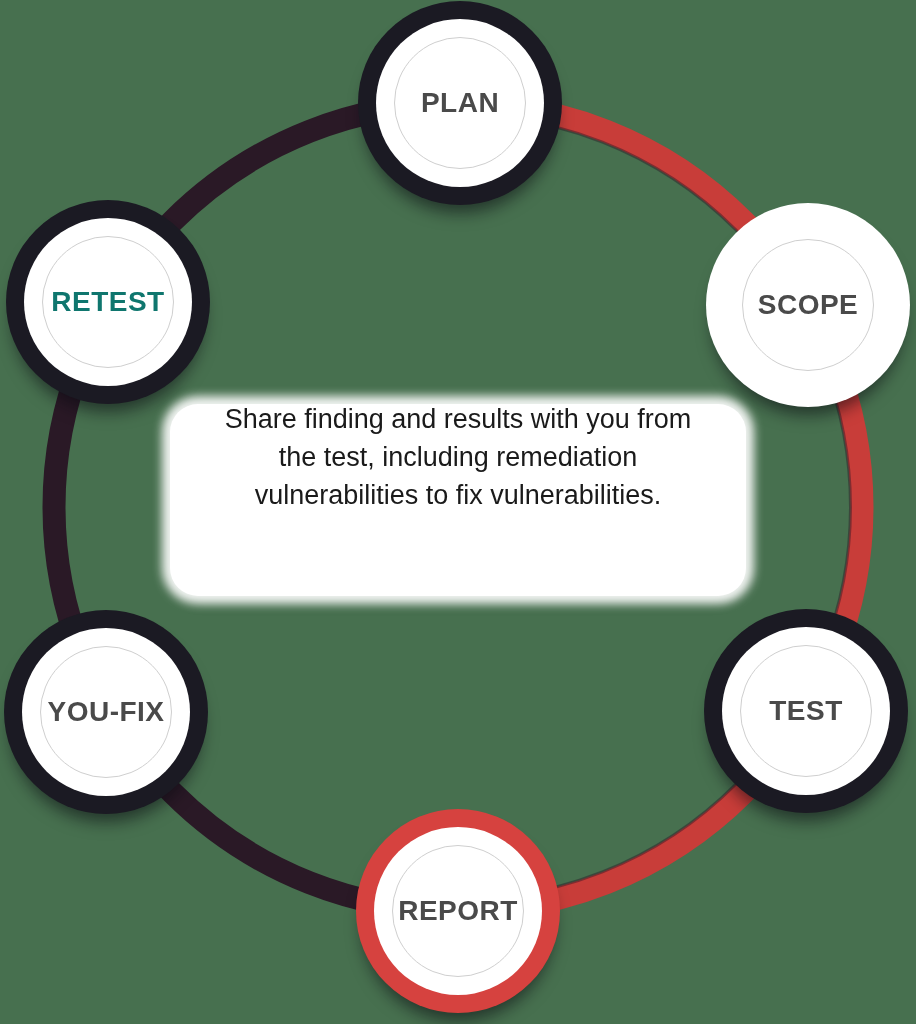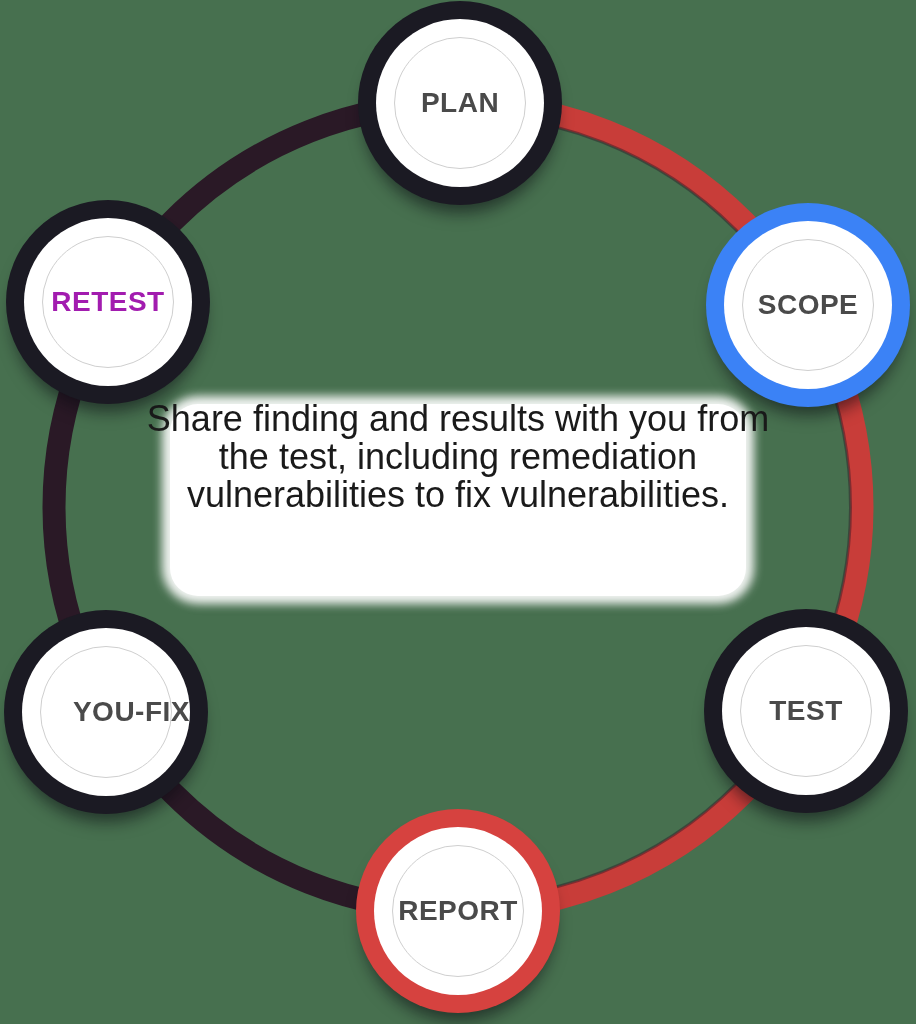--- a/index.html
+++ b/index.html
@@ -43,21 +43,21 @@
   .title {
     font-size: 45px;
     line-height: 52px;
     font-weight: 800;
     letter-spacing: -0.5px;
     color: #0e0e0f;
     margin: 0;
   }
   .subtitle {
     margin: 16px 0 0 0;
-    font-size: 36px;
+    font-size: 27px;
     line-height: 38px;
     font-weight: 400;
     color: #1a1a1a;
   }
   .subtitle span { display: block; }
 
   
   .node {
     position: absolute;
     width: 204px; height: 204px;
@@ -117,21 +117,21 @@
     </p>
   </div>
 
   <div class="node pos-plan" style="background: rgb(27, 26, 35);">
     <div class="node-face" style="background: rgb(255, 255, 255);">
       <span class="node-label" style="color: rgb(74, 74, 74);">PLAN</span>
     </div>
     <div class="node-inner-ring"></div>
   </div>
 
-  <div class="node pos-scope" style="background: #3b82f6;">
+  <div class="node pos-scope" style="background: #ffffff;">
     <div class="node-face" style="background: rgb(255, 255, 255);">
       <span class="node-label" style="color: rgb(74, 74, 74);">SCOPE</span>
     </div>
     <div class="node-inner-ring"></div>
   </div>
 
   <div class="node pos-test" style="background: rgb(27, 26, 35);">
     <div class="node-face" style="background: rgb(255, 255, 255);">
       <span class="node-label" style="color: rgb(74, 74, 74);">TEST</span>
     </div>
@@ -139,26 +139,26 @@
   </div>
 
   <div class="node pos-report" style="background: rgb(214, 66, 63);">
     <div class="node-face" style="background: rgb(255, 255, 255); align-items: center;">
       <span class="node-label" style="color: rgb(74, 74, 74);">REPORT</span>
     </div>
     <div class="node-inner-ring"></div>
   </div>
 
   <div class="node pos-youfix" style="background: rgb(27, 26, 35);">
-    <div class="node-face" style="background: rgb(255, 255, 255); justify-content: flex-end;">
+    <div class="node-face" style="background: rgb(255, 255, 255);">
       <span class="node-label" style="color: rgb(74, 74, 74);">YOU-FIX</span>
     </div>
     <div class="node-inner-ring"></div>
   </div>
 
   <div class="node pos-retest" style="background: rgb(27, 26, 35);">
     <div class="node-face" style="background: rgb(255, 255, 255);">
-      <span class="node-label" style="color: #a21caf;">RETEST</span>
+      <span class="node-label" style="color: #0f766e;">RETEST</span>
     </div>
     <div class="node-inner-ring"></div>
   </div>
 
 </div>
 
 </body></html>

